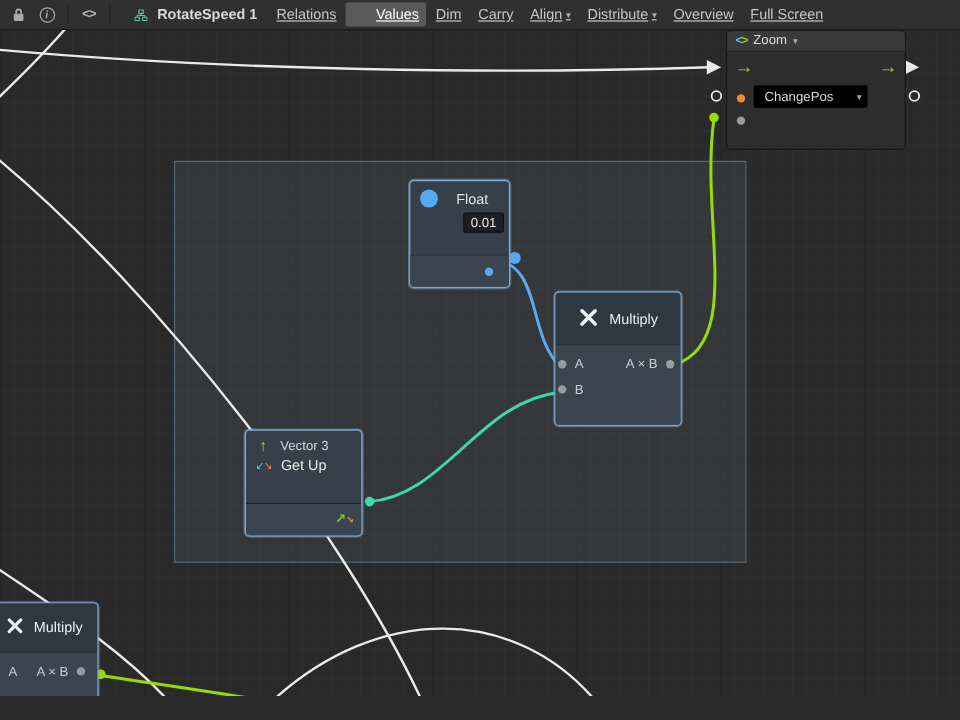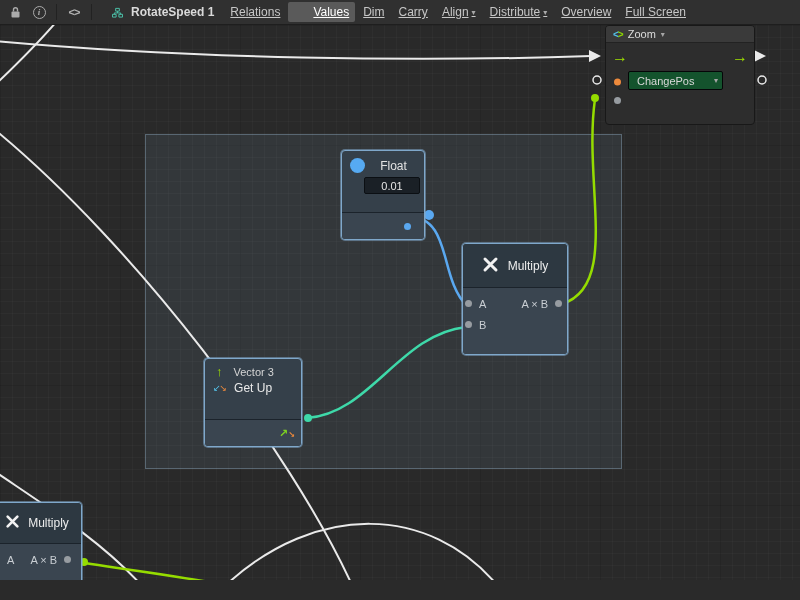--- a/index.html
+++ b/index.html
@@ -58,21 +58,21 @@
     box-shadow:0 0 0 1px rgba(127,168,203,0.55); }
   .dot { width:7px; height:7px; border-radius:50%; flex:0 0 auto; }
   .dot.gray { background:var(--port_gray); }
   .dot.orange { background:var(--orange_port); }
   .dot.blue { background:var(--wire_float); }
 
   
   .f-head { display:flex; align-items:center; gap:6px; padding:7px 8px 3px; }
   .f-circle { width:15px; height:15px; border-radius:50%; background:var(--float_icon); }
   .f-title { flex:1; text-align:center; font-size:12px; color:#E2E2E2; }
-  .f-value { margin:1px 4px 6px auto; width:56px; height:17px; background:#1A2026;
+  .f-value { margin:1px 4px 6px auto; width:34px; height:17px; background:#1A2026;
     border:1px solid #0B0F13; border-radius:2px; color:#E6E6E6; font-size:11px;
     display:flex; align-items:center; justify-content:center; }
   .f-footer { margin-top:auto; border-top:1px solid #1B232B; height:27px;
     display:flex; align-items:center; justify-content:flex-end; padding-right:13px;
     background:#3A4550; border-radius:0 0 3px 3px; }
 
   
   .m-head { height:44px; flex:0 0 auto; display:flex; align-items:center; justify-content:center;
     gap:9px; background:#2D3841; border-bottom:1px solid #1B232B; border-radius:3px 3px 0 0;
     color:#EDEDED; font-size:12px; }
@@ -103,21 +103,21 @@
     border-radius:3px 3px 0 0; }
   .gn-icon { font-weight:bold; font-size:10px; letter-spacing:-1px; }
   .gn-icon .al { color:#53C1E8; } .gn-icon .ar { color:#8CD600; }
   .gn-caret { font-size:8px; color:#A6A6A6; }
   .gn-arrows { position:relative; height:27px; }
   .gn-arrow { position:absolute; top:50%; transform:translateY(-50%); font-size:16px;
     font-weight:bold; color:var(--arrow_green); line-height:1; }
   .gn-droprow { position:relative; height:23px; }
   .gn-droprow .dot { position:absolute; left:8px; top:50%; transform:translateY(-50%); }
   .gn-dropdown { position:absolute; left:22px; top:1px; width:95px; height:19px;
-    display:flex; align-items:center; gap:4px; background:#14532d; border:1px solid #050608;
+    display:flex; align-items:center; gap:4px; background:#000000; border:1px solid #050608;
     border-radius:2px; font-size:11px; color:#D8D8D8; padding:0 4px 0 8px; }
   .gn-dropdown .gn-caret { margin-left:auto; }
   .gn-bottom { position:relative; height:22px; }
   .gn-bottom .dot { position:absolute; left:8px; top:4px; }
 </style>
 </head>
 <body>
 
 <div class="window">
 

